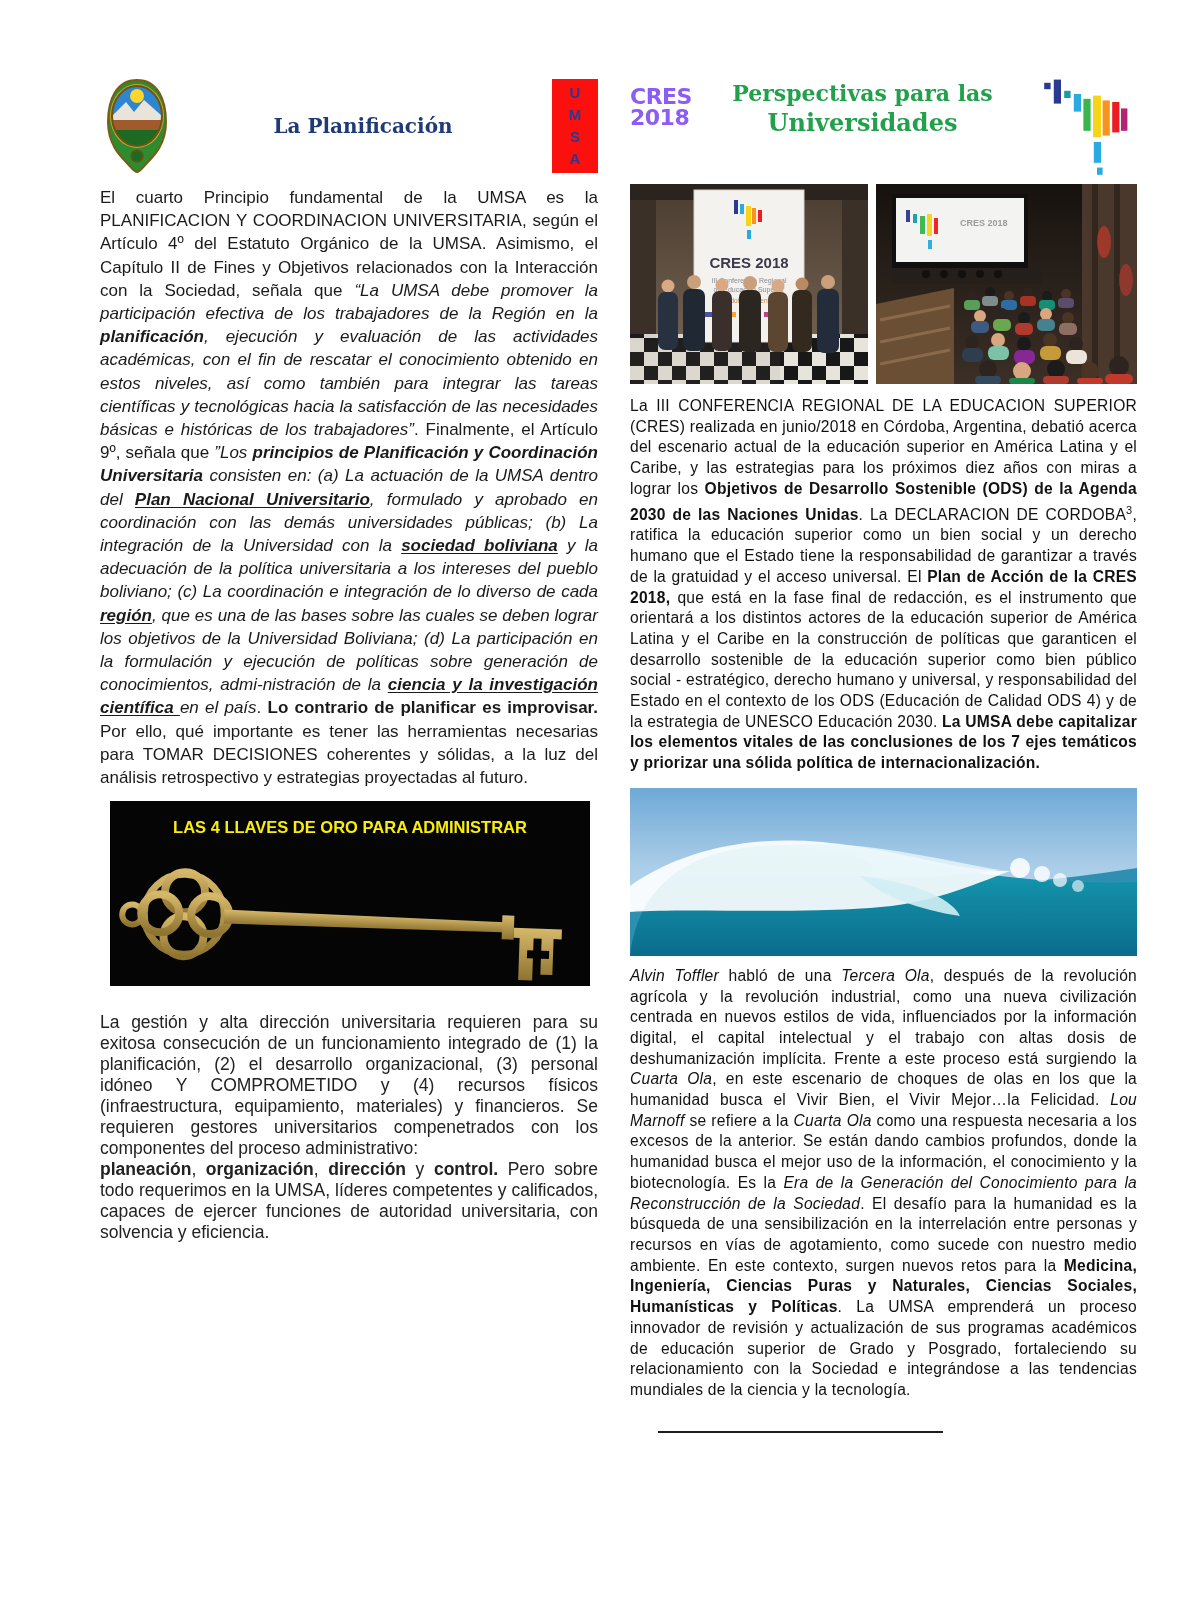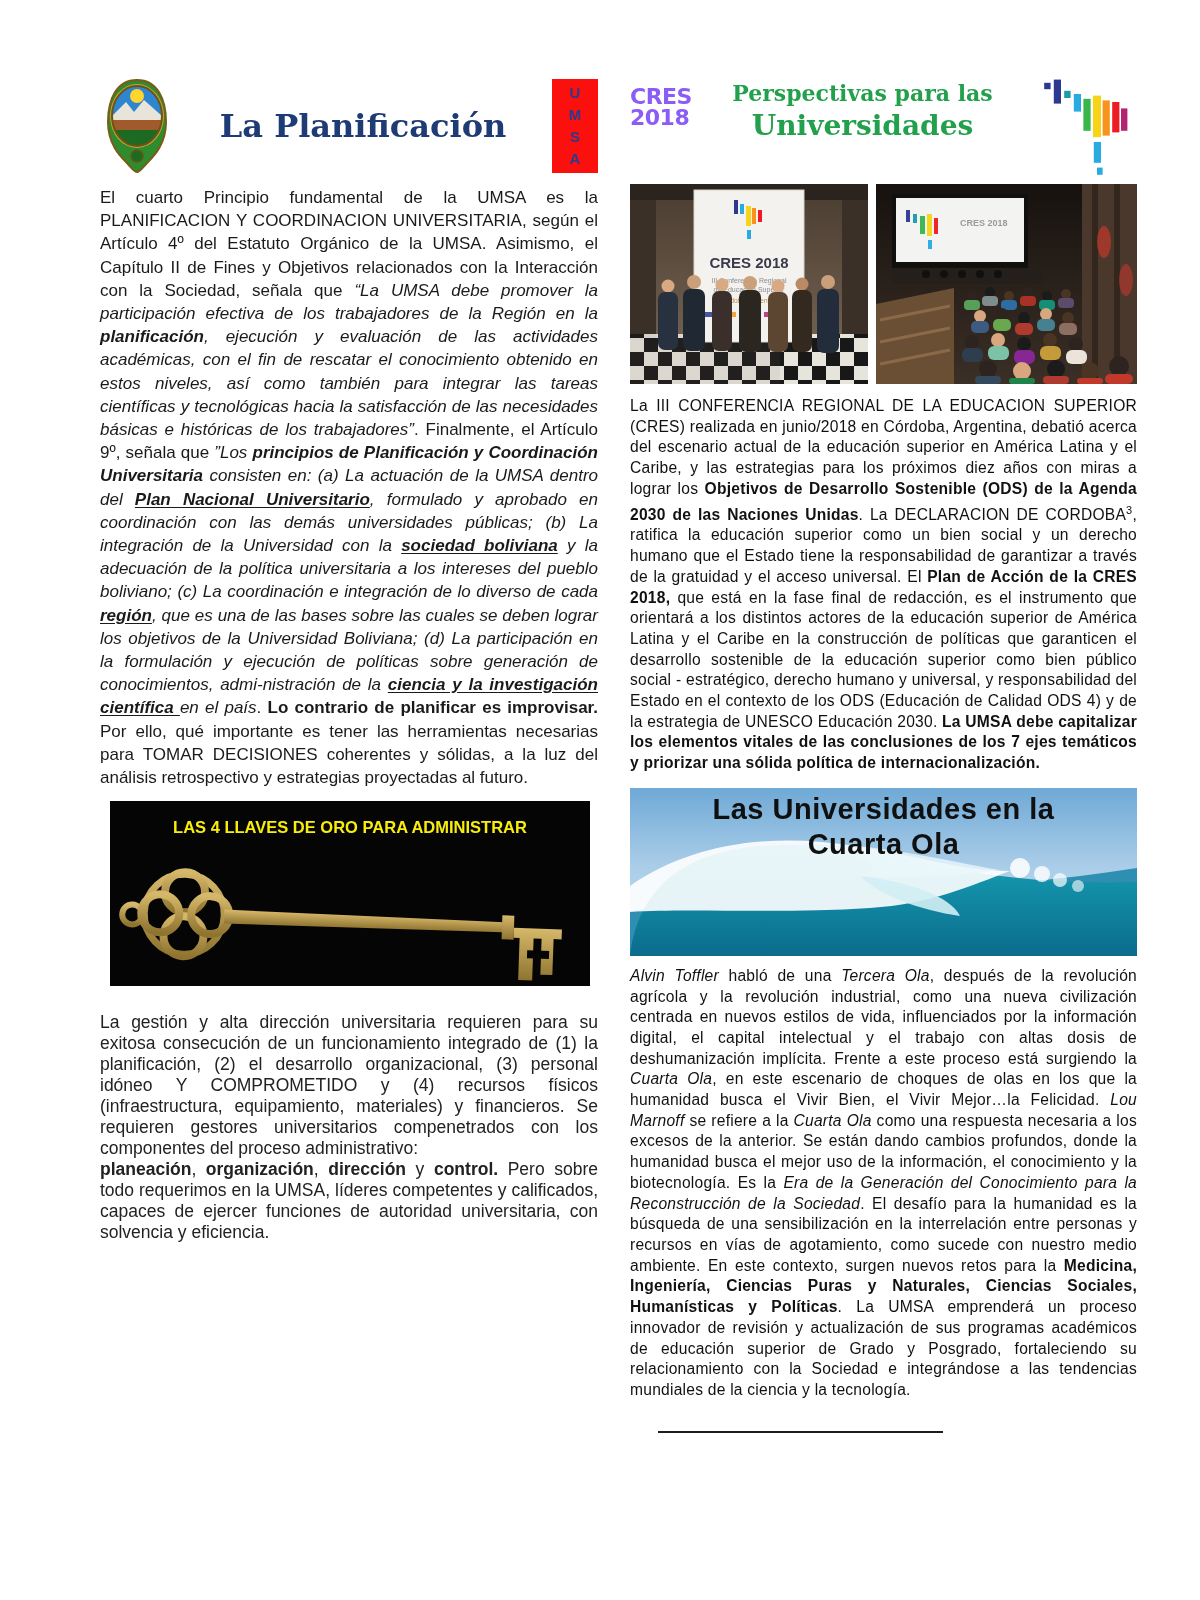--- a/index.html
+++ b/index.html
@@ -5,21 +5,21 @@
   html,body{margin:0;padding:0;background:#ffffff;}
   .page{position:relative;width:1200px;height:1600px;background:#ffffff;overflow:hidden;
         font-family:"Liberation Sans",sans-serif;color:#161616;}
   
   .col-left{position:absolute;left:100px;top:78px;width:498px;}
   .col-right{position:absolute;left:630px;top:78px;width:507px;}
   
   .lheader{display:flex;align-items:center;height:96px;margin-bottom:12px;}
   .lheader .logo{flex:0 0 auto;}
   .ltitle{flex:1 1 auto;text-align:center;color:#1f3b75;font-family:"DejaVu Serif",serif;font-weight:bold;}
-  .ltitle1{font-size:32px;line-height:1.2;}
+  .ltitle1{font-size:20px;line-height:1.2;}
   .ltitle2{font-size:28px;line-height:1.2;letter-spacing:.5px;}
   .umsa-badge{flex:0 0 auto;width:46px;height:94px;background:#fb100d;display:flex;flex-direction:column;
               align-items:center;justify-content:center;}
   .umsa-badge span{color:#2b3990;font-weight:bold;font-size:15px;line-height:22px;font-family:"Liberation Sans",sans-serif;}
   
   .just{text-align:justify;}
   .body1{font-size:17px;line-height:23.2px;margin:0 0 0 0;color:#1a1a1a;}
   .body2{font-size:17.5px;line-height:21px;margin:26px 0 0 0;color:#222;}
   .rbody{font-size:15.6px;line-height:20.7px;letter-spacing:.015em;margin:12px 0 0 0;color:#111;}
   .rbody2{margin-top:10px;}
@@ -31,21 +31,21 @@
   
   .key-figure{margin:12px 0 0 10px;width:480px;height:185px;background:#050505;position:relative;}
   .key-caption{padding-top:16px;text-align:center;color:#f9ed0b;font-weight:bold;font-size:16.5px;line-height:21px;}
   .key-figure svg{position:absolute;left:0;bottom:4px;}
   
   .rheader{display:flex;align-items:flex-start;height:104px;}
   .cres-label{margin-top:8px;font-weight:bold;font-size:22px;line-height:21px;letter-spacing:-.5px;color:#8b5cf6;
               font-family:"DejaVu Sans",sans-serif;}
   .rtitle{flex:1 1 auto;text-align:center;color:#22a04b;font-family:"DejaVu Serif",serif;font-weight:bold;}
   .rtitle1{font-size:22px;line-height:1.25;margin-top:2px;}
-  .rtitle2{font-size:28px;line-height:1.25;}
+  .rtitle2{font-size:24px;line-height:1.25;}
   
   .photos{display:flex;gap:8px;margin-top:2px;}
   .photo{display:block;}
   
   .wave-figure{position:relative;width:507px;height:168px;margin-top:14px;overflow:hidden;
                background:linear-gradient(180deg,#6fa9d6 0%,#a8cce8 45%,#cfe4f2 100%);}
   .wave-figure svg{position:absolute;left:0;bottom:0;}
   .wave-title{position:absolute;top:4px;left:0;width:100%;text-align:center;font-weight:800;
               font-size:29px;line-height:1.2;color:#101010;letter-spacing:.5px;}
   
@@ -359,24 +359,20 @@
         <path d="M0,95 C160,75 330,80 507,52 L507,140 L0,140 Z" fill="#2e8fb3"></path>
         <path d="M0,140 C10,55 80,18 200,32 C300,44 360,70 507,66 L507,140 Z" fill="url(#sea)"></path>
         <path d="M0,70 C60,28 140,16 225,30 C290,40 330,55 380,55 C340,70 300,88 240,92 C150,98 60,92 0,96 Z" fill="#ffffff" opacity="0.9"></path>
         <path d="M150,30 C230,22 300,42 370,54 C330,60 280,64 230,60 C260,50 240,38 150,30 Z" fill="#e8f6fa" opacity="0.8"></path>
         <circle cx="390" cy="52" r="10" fill="#ffffff" opacity="0.85"></circle>
         <circle cx="412" cy="58" r="8" fill="#ffffff" opacity="0.8"></circle>
         <circle cx="430" cy="64" r="7" fill="#ffffff" opacity="0.7"></circle>
         <circle cx="448" cy="70" r="6" fill="#ffffff" opacity="0.6"></circle>
         <path d="M230,60 C280,66 320,80 330,100 C290,94 250,80 230,60 Z" fill="#d2eef4" opacity="0.9"></path>
       </svg>
-      <div class="wave-title">
-        <div>Las Universidades en la</div>
-        <div>Cuarta Ola</div>
-      </div>
     </figure>
 
     <p class="rbody rbody2 just"><span class="it">Alvin Toffler</span><span> habló de una </span><span class="it">Tercera Ola</span><span>, después de la revolución agrícola y la revolución industrial, como una nueva civilización centrada en nuevos estilos de vida, influenciados por la información digital, el capital intelectual y el trabajo con altas dosis de deshumanización implícita. Frente a este proceso está surgiendo la </span><span class="it">Cuarta Ola</span><span>, en este escenario de choques de olas en los que la humanidad busca el Vivir Bien, el Vivir Mejor…la Felicidad. </span><span class="it">Lou Marnoff</span><span> se refiere a la </span><span class="it">Cuarta Ola</span><span> como una respuesta necesaria a los excesos de la anterior. Se están dando cambios profundos, donde la humanidad busca el mejor uso de la información, el conocimiento y la biotecnología. Es la </span><span class="it">Era de la Generación del Conocimiento para la Reconstrucción de la Sociedad</span><span>. El desafío para la humanidad es la búsqueda de una sensibilización en la interrelación entre personas y recursos en vías de agotamiento, como sucede con nuestro medio ambiente. En este contexto, surgen nuevos retos para la </span><span class="b">Medicina, Ingeniería, Ciencias Puras y Naturales, Ciencias Sociales, Humanísticas y Políticas</span><span>. La UMSA emprenderá un proceso innovador de revisión y actualización de sus programas académicos de educación superior de Grado y Posgrado, fortaleciendo su relacionamiento con la Sociedad e integrándose a las tendencias mundiales de la ciencia y la tecnología.</span></p>
 
     <div class="footnote-rule"></div>
   </div>
 
 </div>
 
 </body></html>

